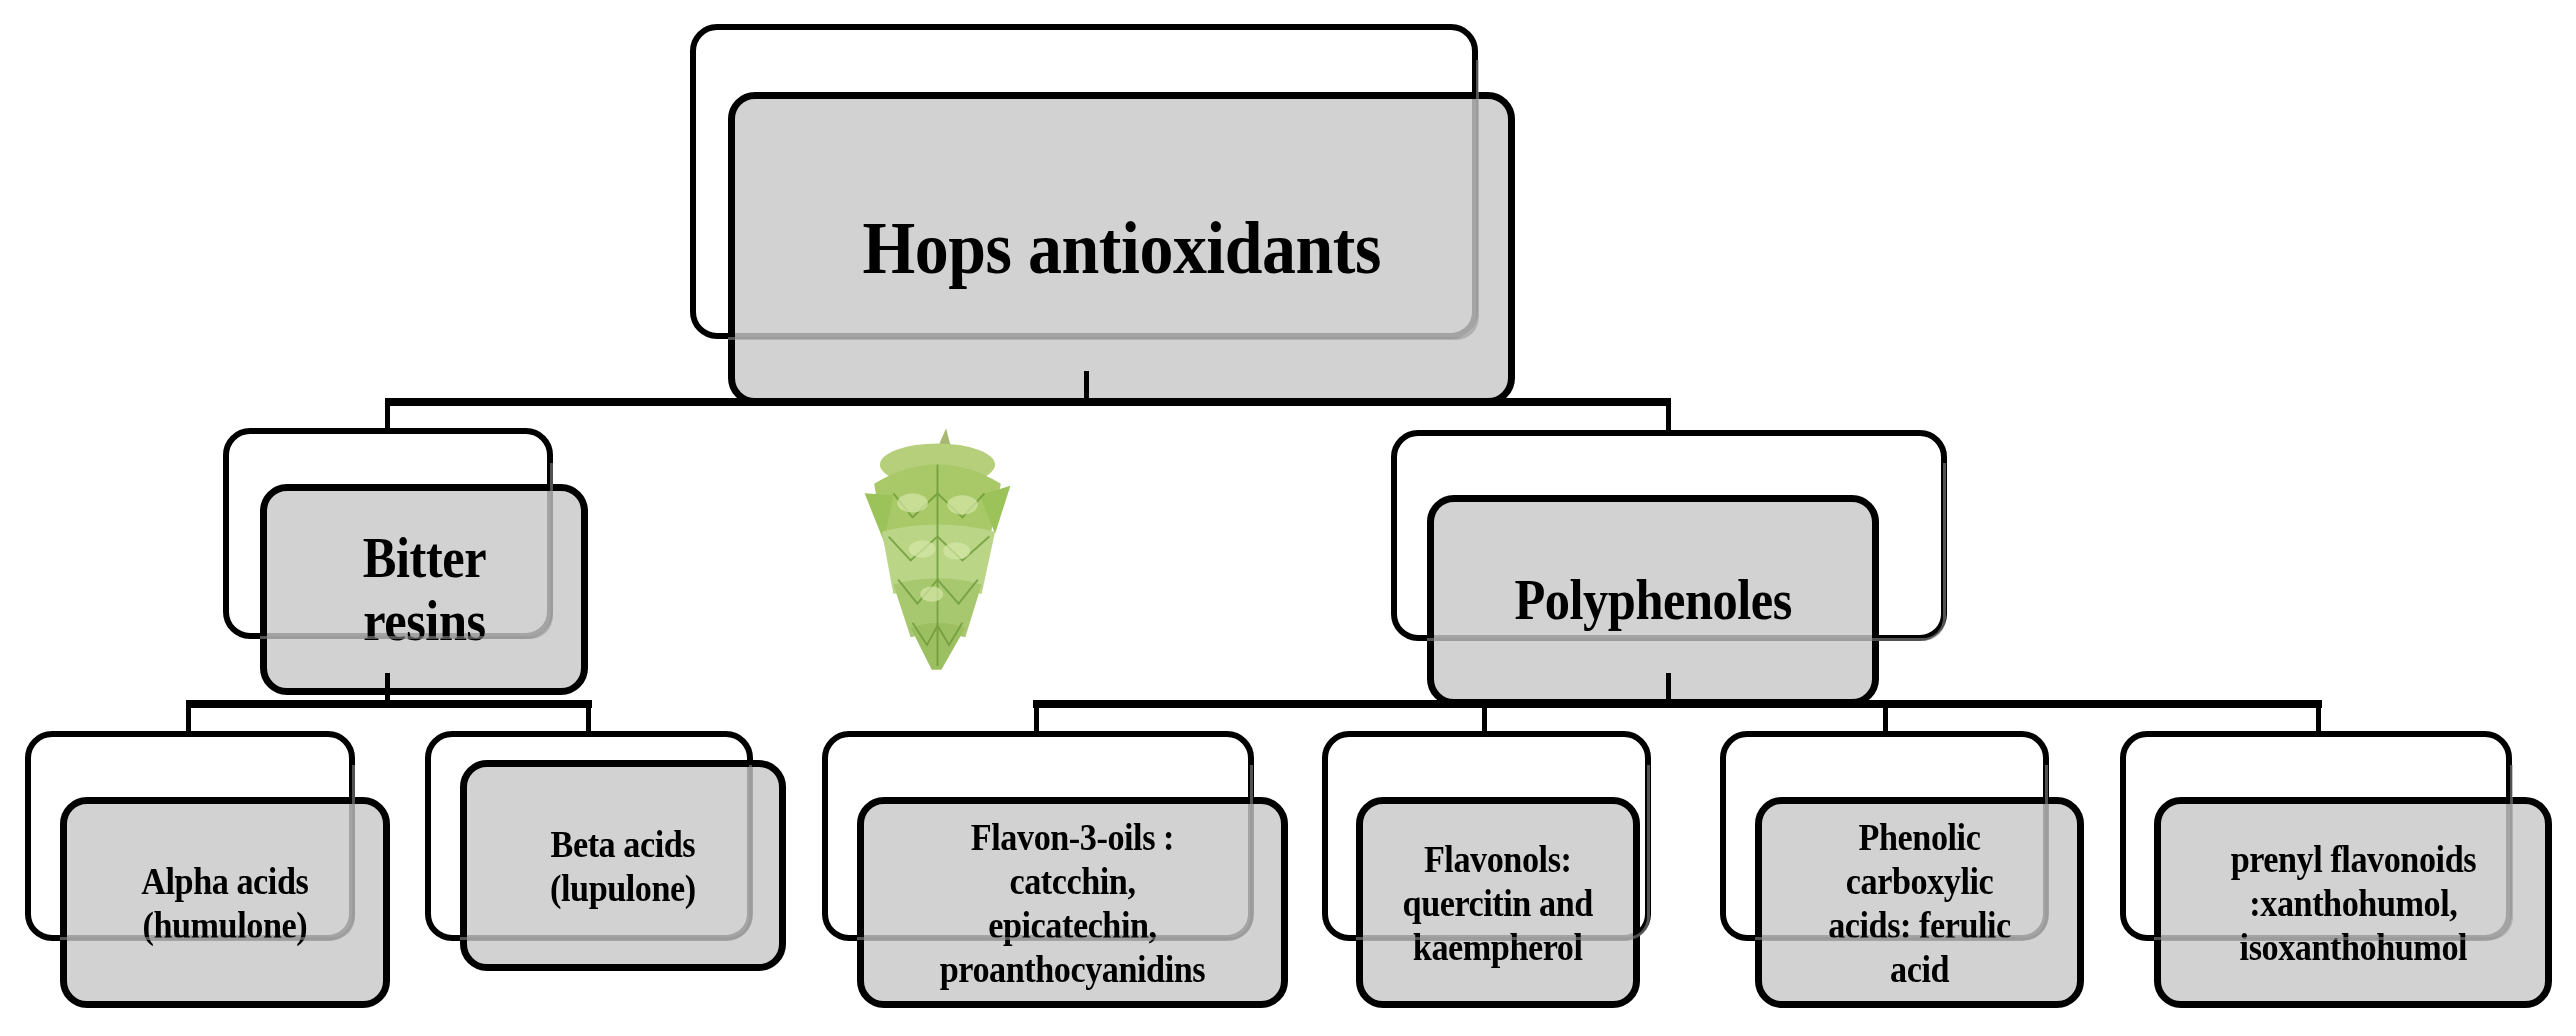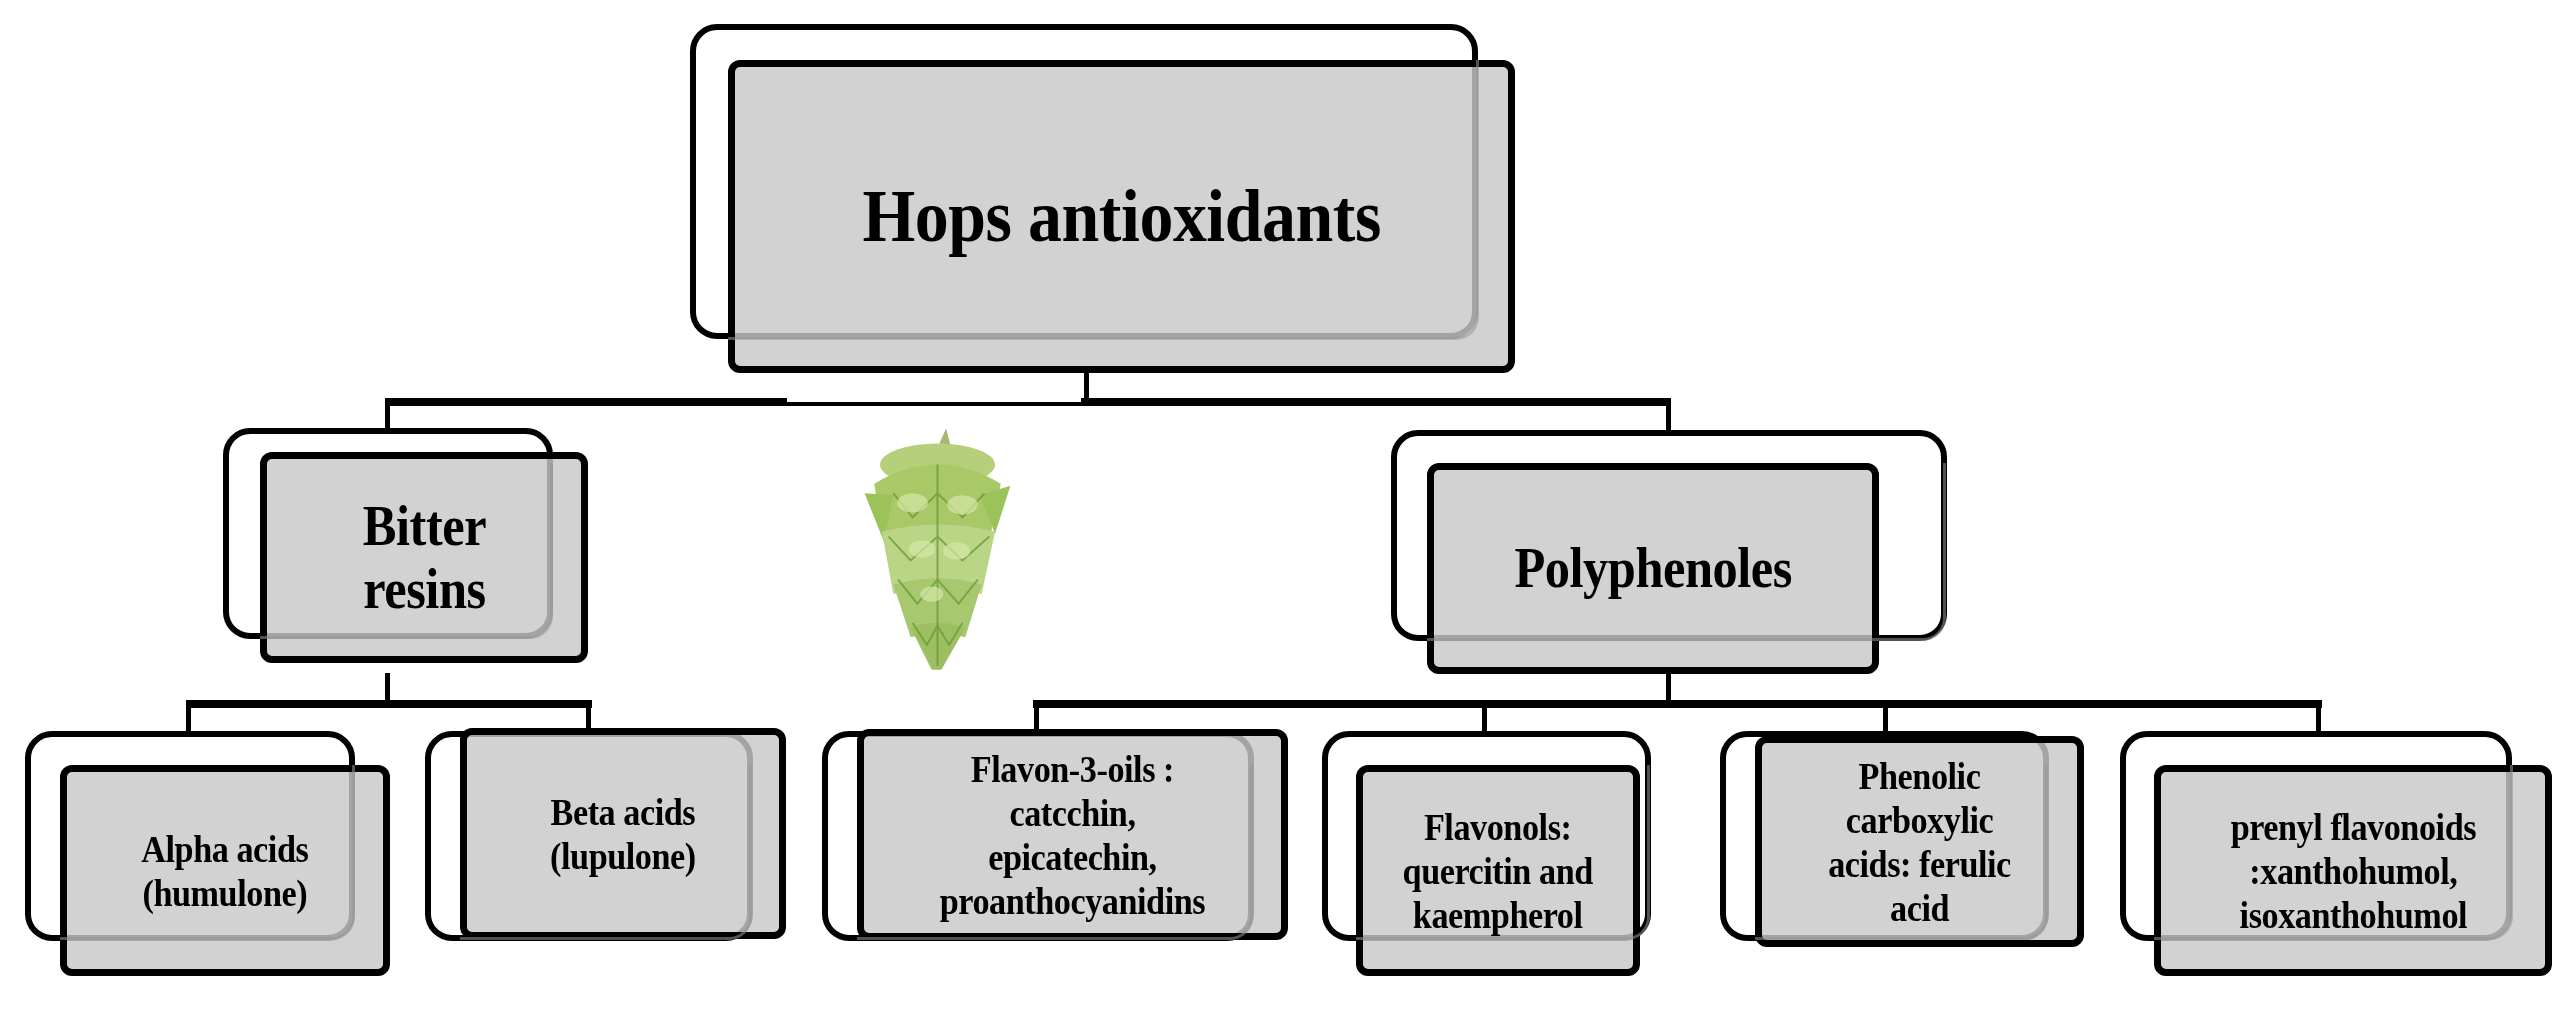--- a/index.html
+++ b/index.html
@@ -2,23 +2,23 @@
 <html><head>
 <meta charset="utf-8">
 <style>
   html, body { margin: 0; padding: 0; background: #ffffff; }
   body { width: 2576px; height: 1036px; position: relative; overflow: hidden;
          font-family: "Liberation Serif", "DejaVu Serif", serif; }
   .stage { position: absolute; left: 0; top: 0; width: 2576px; height: 1036px; }
   .back { position: absolute; box-sizing: border-box; border: 6.7px solid #000;
           border-radius: 27px; background: #ffffff; }
   .front { position: absolute; box-sizing: border-box; border: 7.7px solid #000;
-           border-radius: 12px; background: rgba(200,200,200,0.82);
+           border-radius: 27px; background: rgba(200,200,200,0.82);
            display: flex; align-items: center; justify-content: center;
-           text-align: center; color: #000; font-weight: bold; }
+           text-align: center; color: #000; font-weight: bold; margin-top: 32px; }
   .front .label { white-space: pre-line; letter-spacing: -0.5px; }
   .ghost { position: absolute; box-sizing: border-box; border: 3.8px solid rgba(150,150,150,0.55);
            border-top: none; border-left: none; border-radius: 0 0 23px 0; pointer-events: none; }
   .hline { position: absolute; background: #000; height: 7.7px; }
   .hline.thin { height: 3.8px; }
   .vline { position: absolute; background: #000; width: 4.8px; }
   .t-root { font-size: 73px; line-height: 77px; transform: scaleX(0.93); }
   .t-mid { font-size: 56px; line-height: 63px; transform: scaleX(0.9); }
   .t-leaf { font-size: 38px; line-height: 44px; transform: scaleX(0.9); }
   .hop { position: absolute; }
@@ -99,38 +99,38 @@
   <div class="ghost" style="left:60px; top:765px; width:295px; height:175px;"></div>
 
   <div class="back" style="left:425px; top:731px; width:328px; height:210px;"></div>
   <div class="front" style="left:460px; top:728px; width:326px; height:211px;">
     <span class="label t-leaf">Beta acids
 (lupulone)</span>
   </div>
   <div class="ghost" style="left:460px; top:765px; width:292px; height:175px;"></div>
 
   <div class="back" style="left:822px; top:731px; width:432px; height:210px;"></div>
-  <div class="front" style="left:857px; top:729px; width:431px; height:211px;">
+  <div class="front" style="left:857px; top:765px; width:431px; height:211px;">
     <span class="label t-leaf">Flavon-3-oils :
 catcchin,
 epicatechin,
 proanthocyanidins</span>
   </div>
   <div class="ghost" style="left:857px; top:765px; width:396px; height:175px;"></div>
 
   <div class="back" style="left:1322px; top:731px; width:329px; height:210px;"></div>
   <div class="front" style="left:1356px; top:765px; width:284px; height:211px;">
     <span class="label t-leaf">Flavonols:
 quercitin and
 kaempherol</span>
   </div>
   <div class="ghost" style="left:1356px; top:765px; width:294px; height:175px;"></div>
 
   <div class="back" style="left:1720px; top:731px; width:329px; height:210px;"></div>
-  <div class="front" style="left:1755px; top:736px; width:329px; height:211px;">
+  <div class="front" style="left:1755px; top:765px; width:329px; height:211px;">
     <span class="label t-leaf">Phenolic
 carboxylic
 acids: ferulic
 acid</span>
   </div>
   <div class="ghost" style="left:1755px; top:765px; width:293px; height:175px;"></div>
 
   <div class="back" style="left:2120px; top:731px; width:392px; height:210px;"></div>
   <div class="front" style="left:2154px; top:765px; width:398px; height:211px;">
     <span class="label t-leaf">prenyl flavonoids

